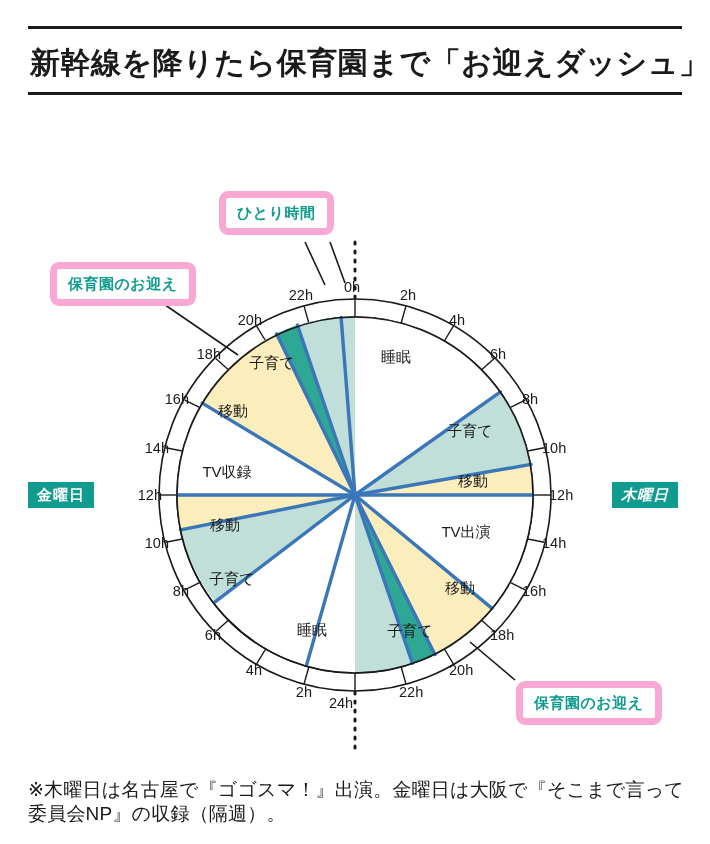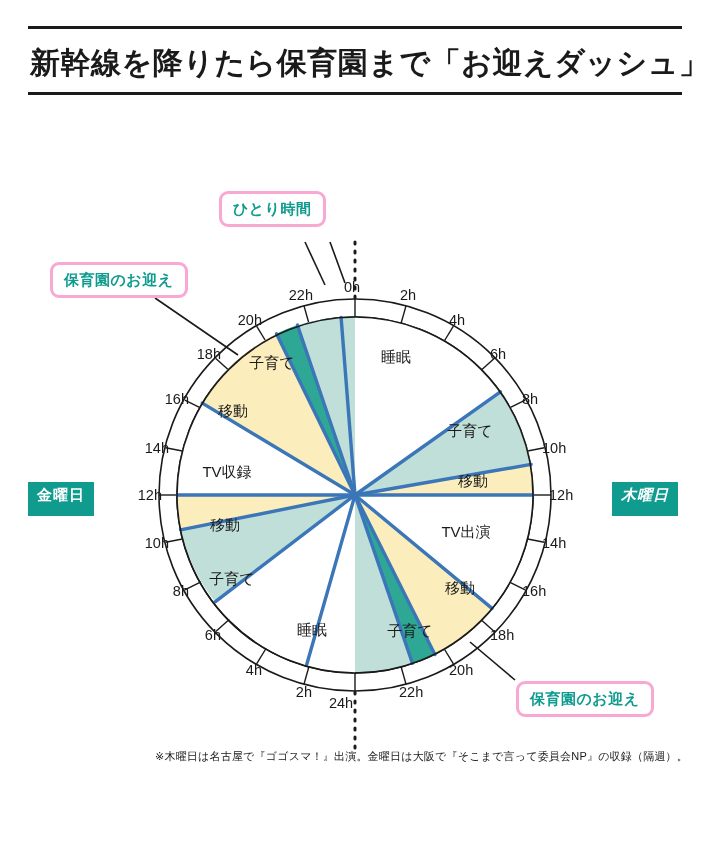--- a/index.html
+++ b/index.html
@@ -25,46 +25,46 @@
     font-size:30px;font-weight:bold;letter-spacing:0.5px;line-height:54px;
     white-space:nowrap;
   }
   .subtitle{
     position:absolute;left:28px;top:120px;
     font-size:19px;line-height:28px;letter-spacing:0.3px;
   }
 
   
   .footnote{
-    position:absolute;left:28px;top:744px;width:660px;
-    font-size:11px;line-height:24px;letter-spacing:0.2px;text-align:right;
+    position:absolute;left:28px;top:778px;width:660px;
+    font-size:19px;line-height:24px;letter-spacing:0.2px;
   }
 
   
   .chart{
     position:absolute;left:0;top:150px;width:710px;height:620px;
   }
   svg{display:block;}
 
   
   .daytag{
     position:absolute;
     background:#0f9b8e;color:#ffffff;
     font-size:15px;font-weight:bold;
-    padding:5px 9px 14px 9px;
+    padding:5px 9px 6px 9px;
     letter-spacing:1px;
     line-height:1;
   }
   #daytag-fri{left:28px;top:482px;}
   #daytag-thu{left:612px;top:482px;font-style:italic;}
 
   
   .callout{
     position:absolute;
-    border:3px solid #f9a8d4;
+    border:7px solid #f9a8d4;
     border-radius:9px;
     background:#ffffff;
     color:#0f9b8e;
     font-size:15px;font-weight:bold;
     padding:7px 11px 8px 11px;
     line-height:1;
     letter-spacing:0.5px;
     white-space:nowrap;
   }
   #callout-hitori{left:219px;top:191px;}

